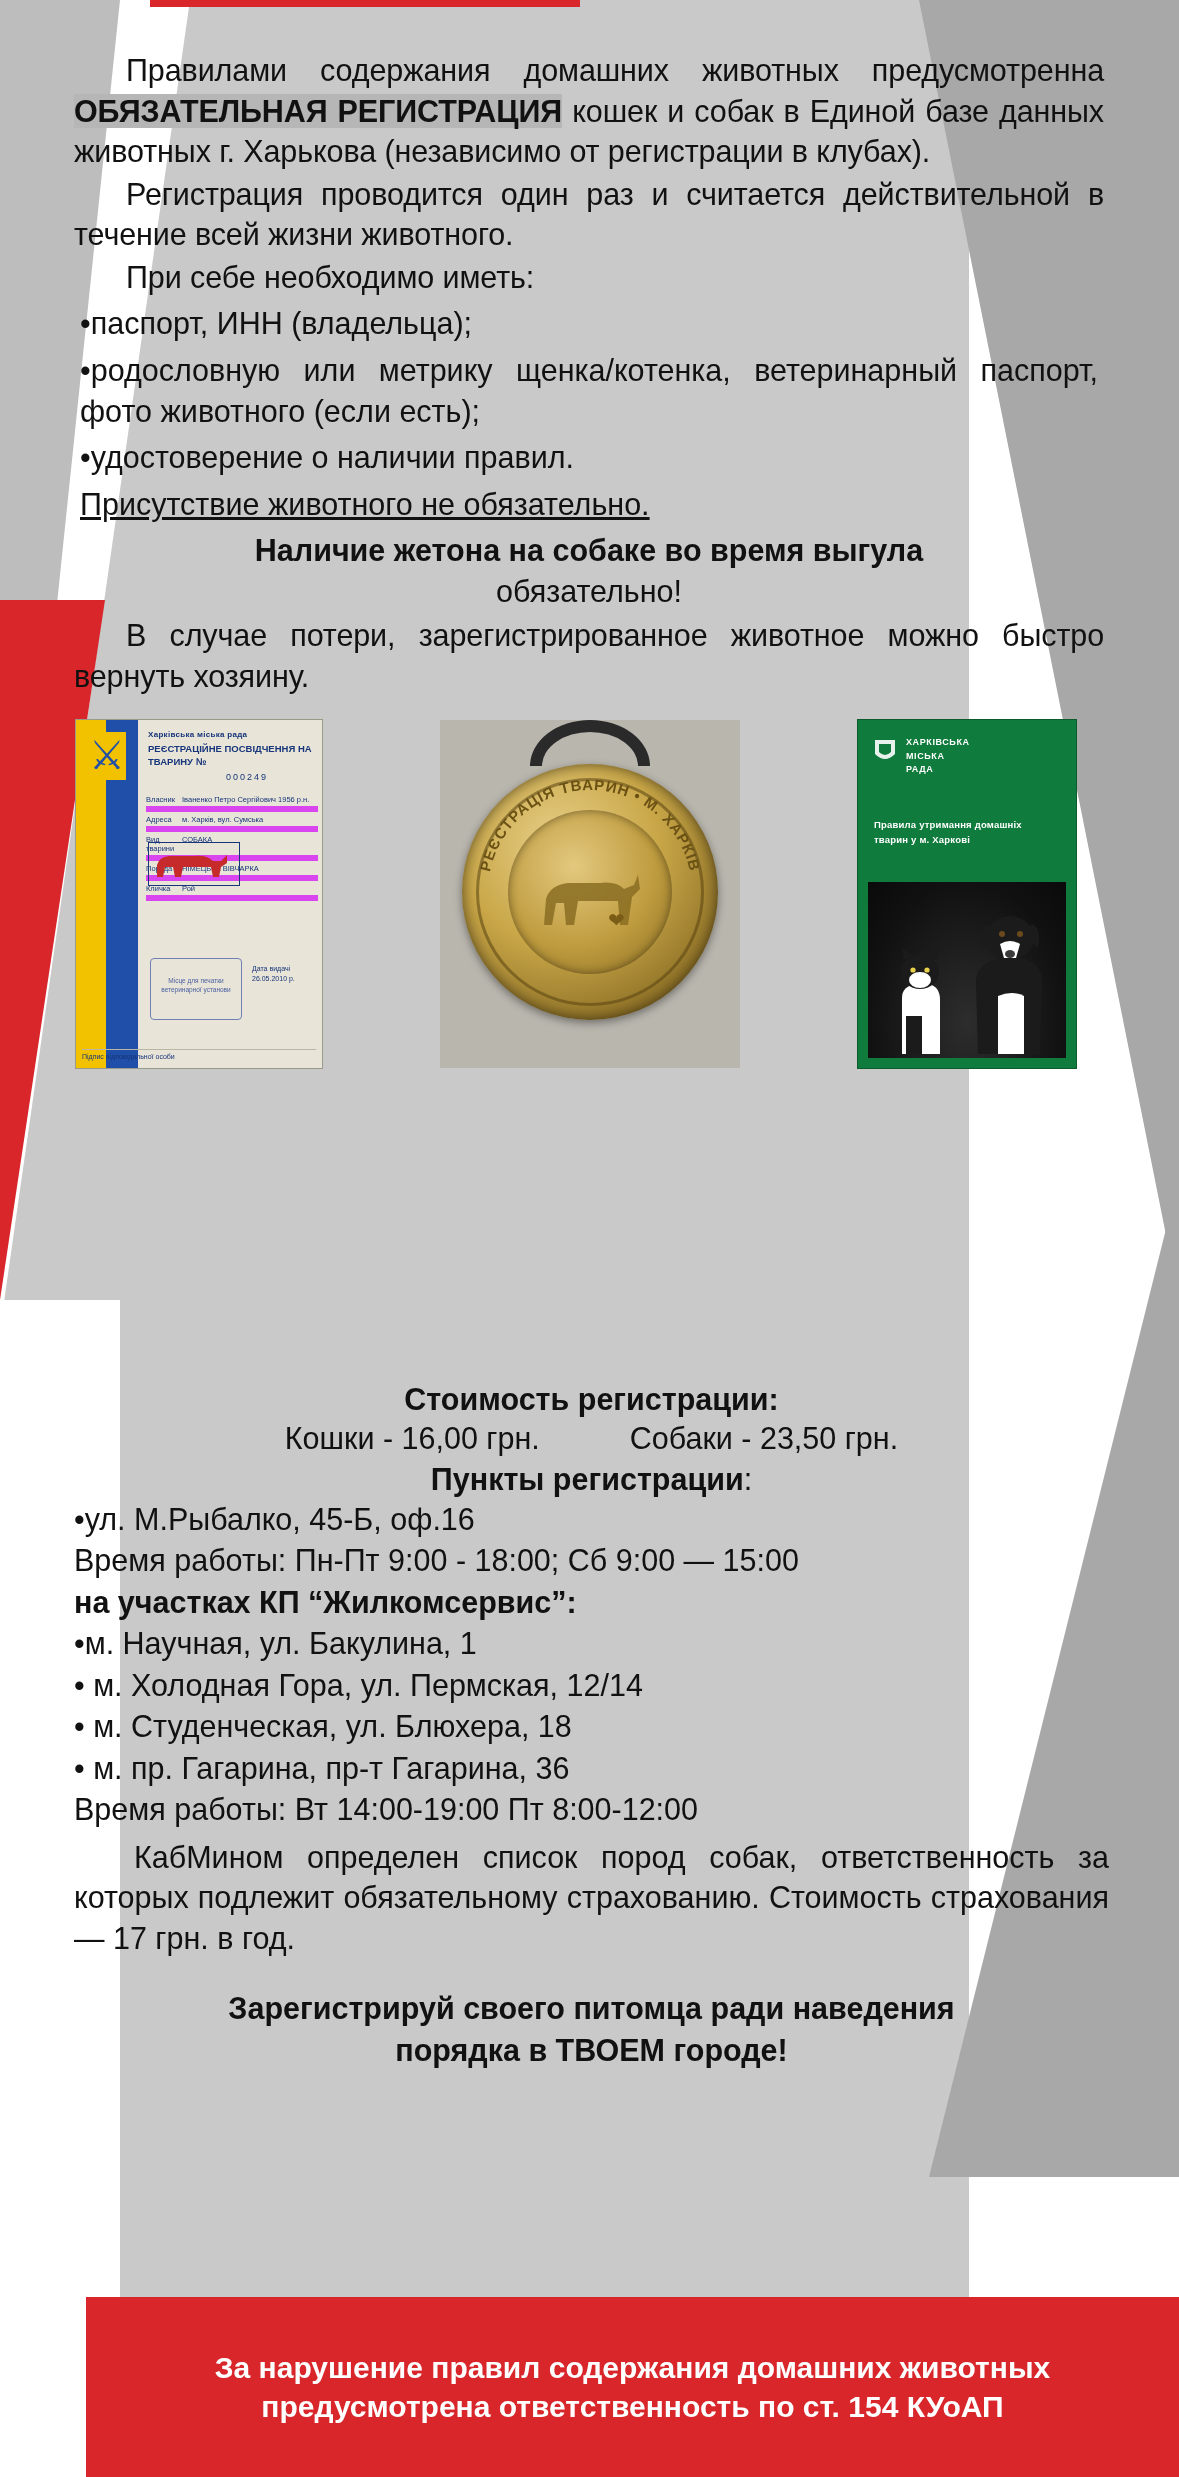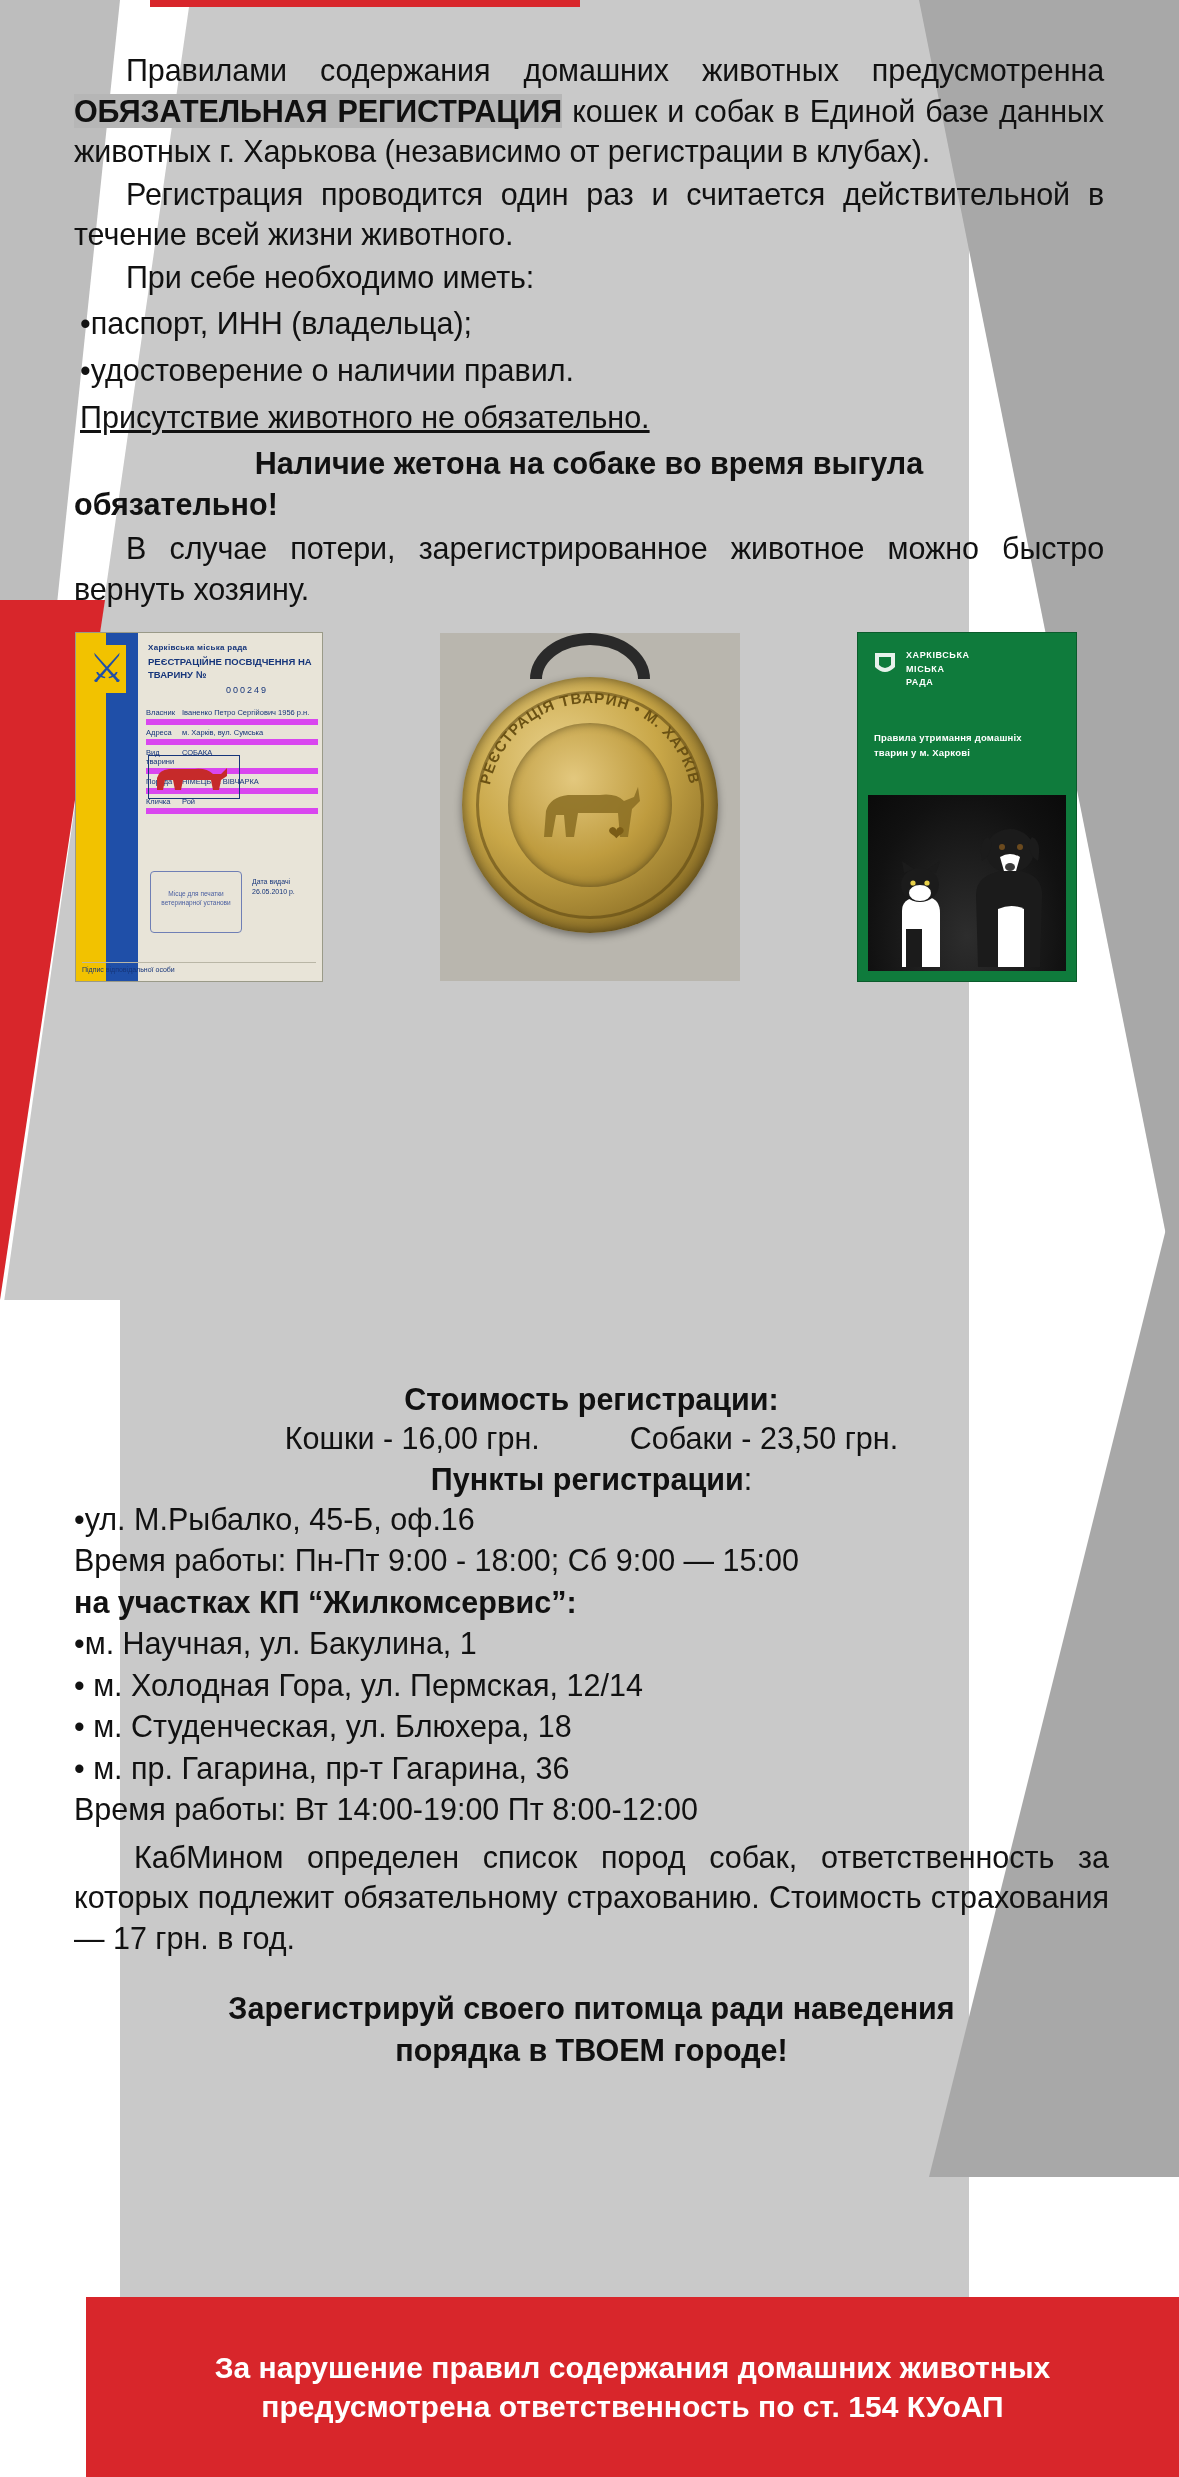--- a/index.html
+++ b/index.html
@@ -93,21 +93,21 @@
   .bullet {
     font-size: 30.5px; line-height: 1.33; margin: 6px; text-align: justify;
   }
   .bullet.spread { text-align: justify; }
   .underline { text-decoration: underline; }
   .center-bold {
     font-size: 30.5px; font-weight: bold; text-align: center;
     line-height: 1.33; margin: 4px 0 0 0;
   }
   .center-bold2 {
-    font-size: 30.5px; font-weight: bold; text-align: left;
+    font-size: 30.5px; font-weight: normal; text-align: center;
     line-height: 1.33; margin: 0 0 4px 0;
   }
   .hl {
     background: #b6b6b6;
   }
 
   
   #images {
     display: flex; justify-content: space-between; align-items: flex-start;
     margin: 24px 0 10px 0;
@@ -277,20 +277,21 @@
 
   <p class="para indent">
     <span>Правилами содержания домашних животных предусмотренна </span><b class="hl">ОБЯЗАТЕЛЬНАЯ РЕГИСТРАЦИЯ</b><span> кошек и собак в Единой базе данных животных г. Харькова (независимо от регистрации в клубах).</span>
   </p>
 
   <p class="para indent">Регистрация проводится один раз и считается действительной в течение всей жизни животного.</p>
 
   <p class="para" style="text-indent:52px;font-weight:normal;">При себе необходимо иметь:</p>
 
   <p class="bullet">•паспорт, ИНН (владельца);</p>
+  <p class="bullet spread">•родословную или метрику щенка/котенка, ветеринарный паспорт,  фото животного (если есть);</p>
   <p class="bullet">•удостоверение о наличии правил.</p>
 
   <p class="bullet underline">Присутствие животного не обязательно.</p>
 
   <p class="center-bold">Наличие жетона на собаке во время выгула</p>
   <p class="center-bold2">обязательно!</p>
 
   <p class="para indent">В случае потери, зарегистрированное животное можно быстро вернуть хозяину.</p>
 
   <div id="images">

